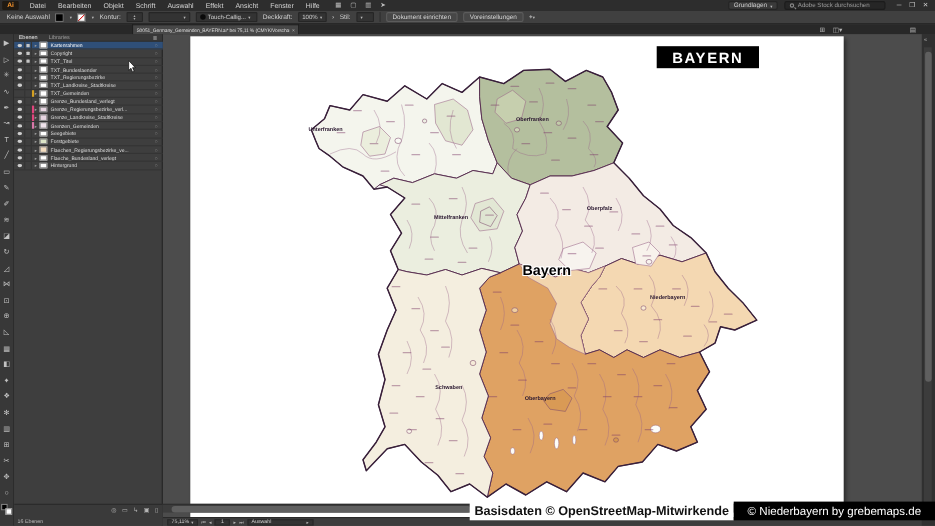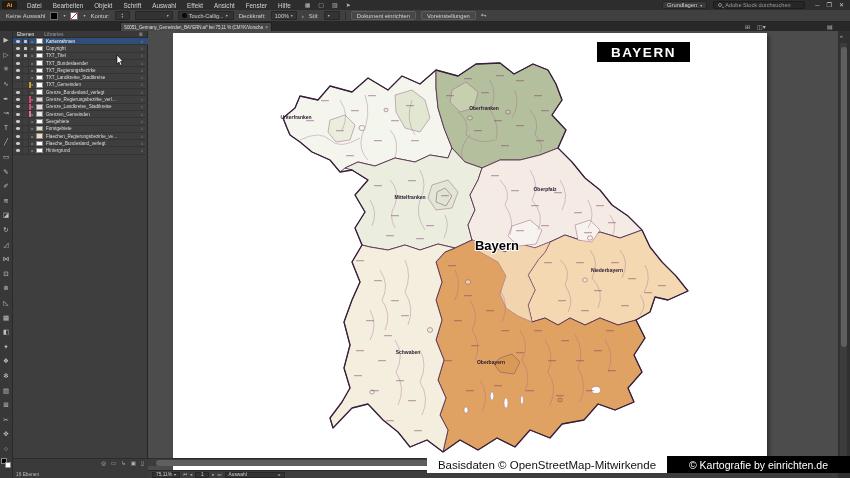--- a/index.html
+++ b/index.html
@@ -81,21 +81,21 @@
   .hscroll{position:absolute;left:0;bottom:12px;width:690px;height:8px;background:#3c3c3c;border-top:1px solid #2e2e2e;}
   .hthumb{position:absolute;left:8px;top:1px;width:272px;height:6px;background:#5f5f5f;border-radius:3px;}
   .rightstrip{position:absolute;right:0;top:31px;width:12px;height:447px;background:#303030;z-index:6;}
   .collapseic{position:absolute;left:2px;top:2px;font-size:5px;color:#b0b0b0;}
   .vscroll{position:absolute;left:2px;top:12px;width:7px;height:420px;background:#3c3c3c;}
   .vthumb{position:absolute;left:0.5px;top:4px;width:6px;height:300px;background:#5f5f5f;border-radius:3px;}
 
   
   .mapsvg{position:absolute;left:0;top:0;width:850px;height:478px;z-index:2;pointer-events:none;}
   .maptitle{position:absolute;left:597px;top:42px;width:93px;height:20px;background:#000;color:#fff;font-weight:bold;font-size:13.5px;letter-spacing:1.5px;display:flex;align-items:center;justify-content:center;z-index:3;}
-  .copyleft{position:absolute;left:427px;top:456px;width:240px;height:17px;background:#fff;color:#111;font-size:11.5px;font-weight:400;display:flex;align-items:center;justify-content:center;z-index:7;white-space:nowrap;}
+  .copyleft{position:absolute;left:427px;top:456px;width:240px;height:17px;background:#fff;color:#111;font-size:11.5px;font-weight:700;display:flex;align-items:center;justify-content:center;z-index:7;white-space:nowrap;}
   .copyrightr{position:absolute;left:667px;top:456px;width:183px;height:17px;background:#000;color:#fff;font-size:10.5px;font-weight:500;display:flex;align-items:center;justify-content:center;z-index:7;white-space:nowrap;}
 
   
   .statusbar{position:absolute;left:148px;bottom:0;width:702px;height:8px;background:#3d3d3d;border-top:1px solid #292929;display:flex;align-items:center;gap:3px;padding:0 4px;z-index:5;}
   .sb-field{height:6px;background:#333;border:1px solid #272727;display:flex;align-items:center;gap:2px;padding:0 3px;color:#cfcfcf;font-size:4.8px;}
   .sb-nav{color:#b5b5b5;font-size:4.5px;}
   .cursor{position:absolute;left:116px;top:55px;z-index:9;}
 </style>
 </head>
 <body>
@@ -650,21 +650,21 @@
         <text x="545" y="191" text-anchor="middle" font-size="5" font-weight="bold" fill="#2a1830">Oberpfalz</text>
         <text x="607" y="272" text-anchor="middle" font-size="5" font-weight="bold" fill="#2a1830">Niederbayern</text>
         <text x="491" y="364" text-anchor="middle" font-size="5" font-weight="bold" fill="#2a1830">Oberbayern</text>
         <text x="408" y="354" text-anchor="middle" font-size="5" font-weight="bold" fill="#2a1830">Schwaben</text>
       </g>
   <text id="stateLabel" x="497" y="250" text-anchor="middle" font-size="13" font-weight="bold" fill="#000" style="paint-order:stroke;stroke:#ffffff;stroke-width:2px;">Bayern</text>
 </svg>
 
 <div class="maptitle">BAYERN</div>
 <div class="copyleft">Basisdaten © OpenStreetMap-Mitwirkende</div>
-<div class="copyrightr">© Kartografie by einrichten.de</div>
+<div class="copyrightr">© Niederbayern by grebemaps.de</div>
 
 <div class="statusbar">
   <span class="sb-field">
         <span>75,11%</span>
         <span class="car">▾</span>
       </span>
   <span class="sb-nav">⏮</span>
   <span class="sb-nav">◂</span>
   <span class="sb-field" style="width:14px;justify-content:center;">
         <span>1</span>

